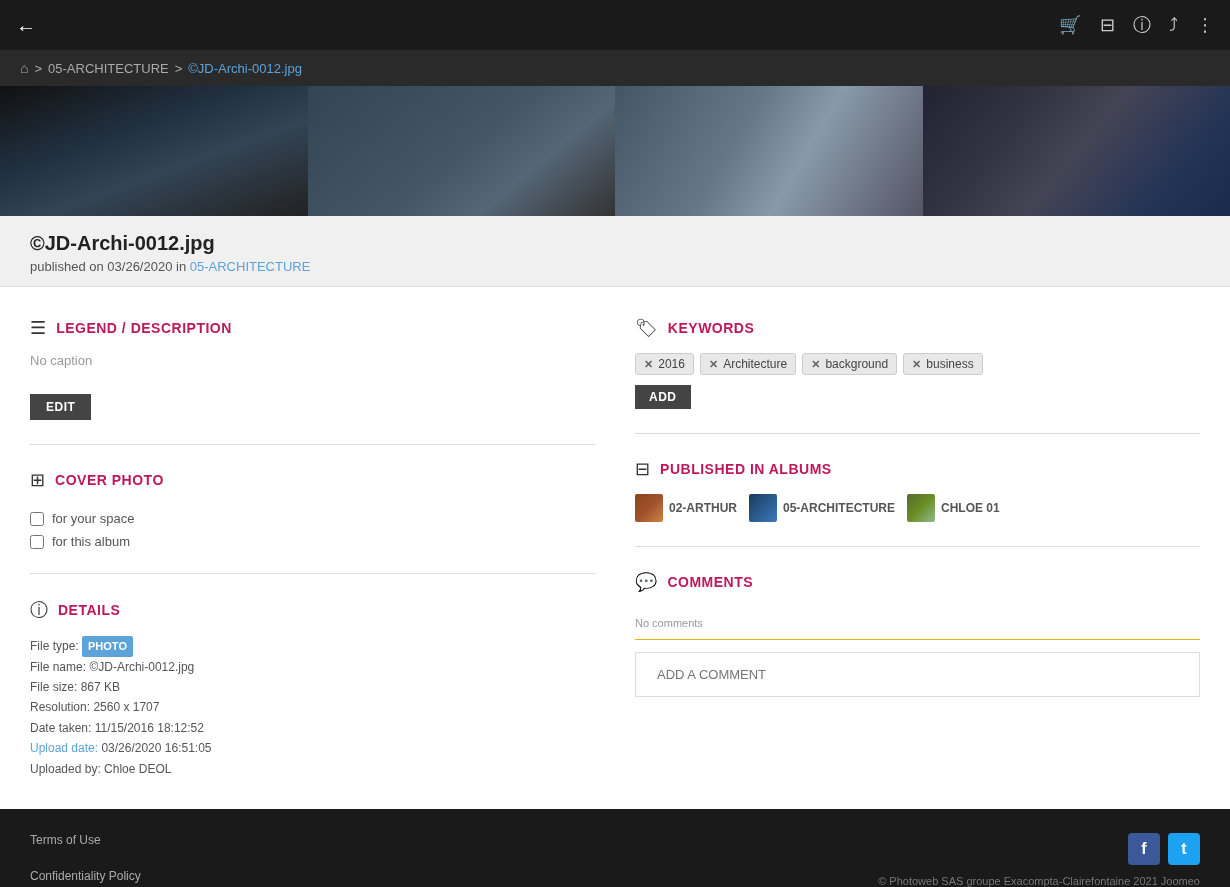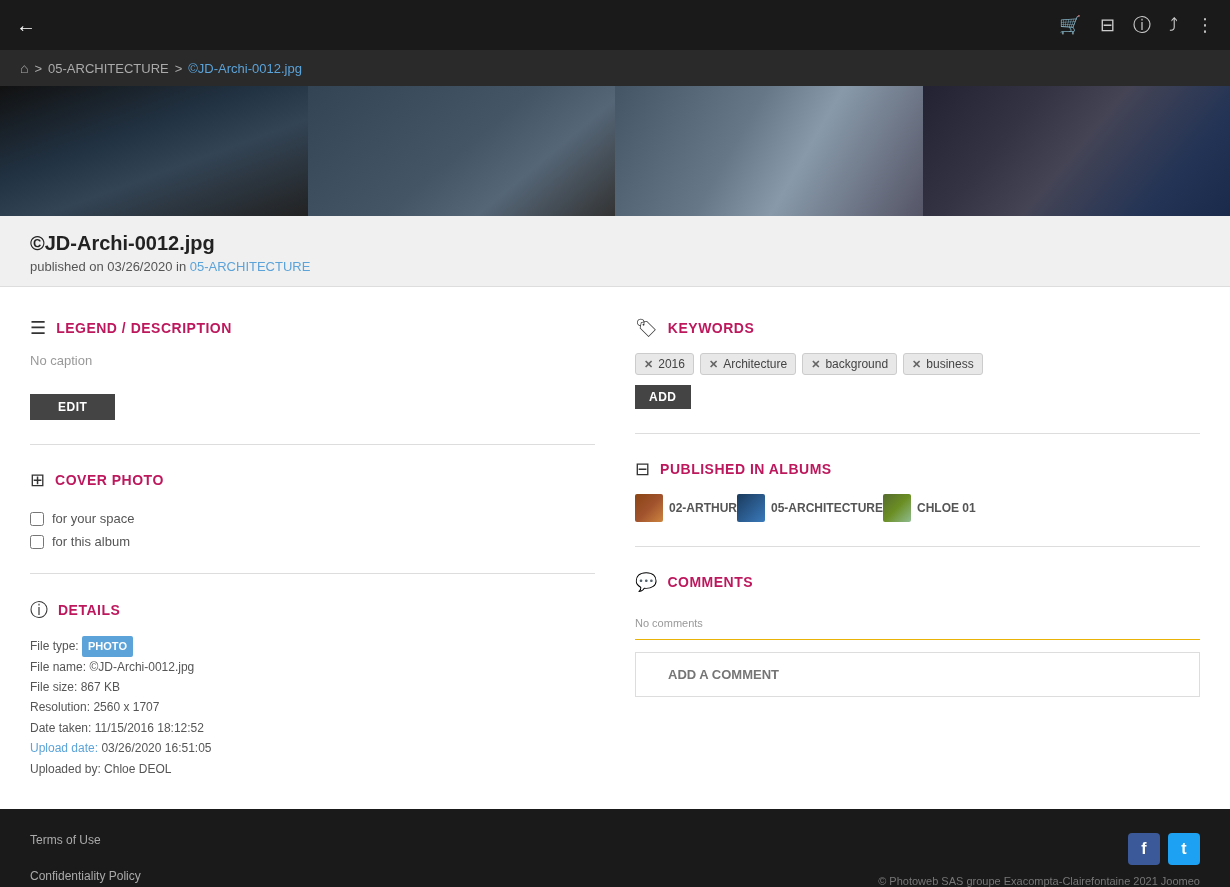--- a/index.html
+++ b/index.html
@@ -128,21 +128,21 @@
     
     .no-caption {
       font-size: 13px;
       color: #999;
       margin-bottom: 26px;
     }
     .edit-btn {
       background: #444;
       color: #fff;
       border: none;
-      padding: 6px 28px;
+      padding: 6px 16px;
       font-size: 12px;
       font-weight: bold;
       cursor: pointer;
       letter-spacing: 0.5px;
     }
 
     
     .cover-section { margin-top: 20px; }
     .checkbox-row {
       display: flex;
@@ -210,21 +210,21 @@
       border: none;
       padding: 5px 14px;
       font-size: 12px;
       font-weight: bold;
       cursor: pointer;
       letter-spacing: 0.5px;
     }
 
     
     .albums-container { margin-top: 8px; }
-    .albums-list { display: flex; align-items: center; flex-wrap: wrap; }
+    .albums-list { display: flex; align-items: center; gap: 12px; flex-wrap: wrap; }
     .album-item {
       display: flex;
       align-items: center;
       gap: 6px;
       font-size: 12px;
       color: #555;
       font-weight: bold;
       cursor: pointer;
     }
     .album-thumb {
@@ -240,28 +240,27 @@
     
     .comments-container { margin-top: 8px; }
     .no-comments {
       font-size: 11px;
       color: #999;
       padding: 10px 0;
       border-bottom: 1px solid #eab308;
     }
     .add-comment-input {
       width: 100%;
-      padding: 14px 32px;
+      padding: 14px 21px;
       border: 1px solid #ddd;
       font-size: 13px;
       color: #701a75;
       margin-top: 12px;
       outline: none;
       cursor: text;
-      font-weight: bold;
     }
 
     
     .footer {
       background: #1a1a1a;
       padding: 24px 30px;
       display: flex;
       justify-content: space-between;
       align-items: flex-start;
       margin-top: auto;

